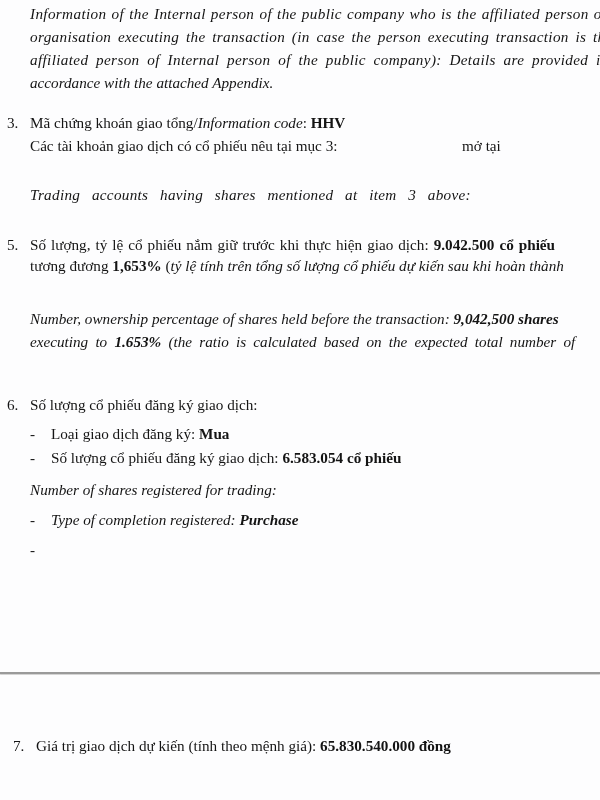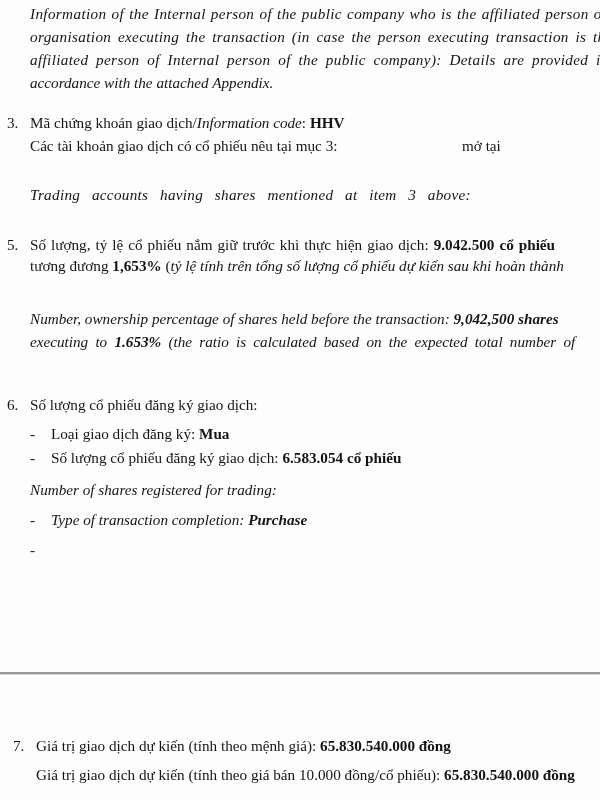--- a/index.html
+++ b/index.html
@@ -48,21 +48,21 @@
 
 <div class="page page-1">
 
   <div class="line it justify-stretch" style="left:30px; top:5px;">Information of the Internal person of the public company who is the affiliated person of</div>
   <div class="line it justify-stretch" style="left:30px; top:28px; word-spacing:2.5px;">organisation executing the transaction (in case the person executing transaction is the</div>
   <div class="line it justify-stretch" style="left:30px; top:51px; word-spacing:3.6px;">affiliated person of Internal person of the public company): Details are provided in</div>
   <div class="line it" style="left:30px; top:74px;">accordance with the attached Appendix.</div>
 
   <div class="line" style="left:7px; top:114px;">3.</div>
   <div class="line" style="left:30px; top:114px;">
-    <span>Mã chứng khoán giao dịch/</span><span class="it">Information code</span><span>: </span><span class="b">HHV</span>
+    <span>Mã chứng khoán giao tổng/</span><span class="it">Information code</span><span>: </span><span class="b">HHV</span>
   </div>
   <div class="line" style="left:30px; top:137px;">Các tài khoản giao dịch có cổ phiếu nêu tại mục 3:</div>
   <div class="line" style="left:462px; top:137px;">mở tại</div>
   <div class="line it" style="left:30px; top:186px; word-spacing:7.6px; letter-spacing:0.3px;">Trading accounts having shares mentioned at item 3 above:</div>
 
   <div class="line" style="left:7px; top:236px;">5.</div>
   <div class="line" style="left:30px; top:236px; word-spacing:1.2px;">
     <span>Số lượng, tỷ lệ cổ phiếu nắm giữ trước khi thực hiện giao dịch: </span><span class="b">9.042.500 cổ phiếu</span>
   </div>
   <div class="line" style="left:30px; top:257px;">
@@ -84,29 +84,26 @@
   </div>
   <div class="line" style="left:30px; top:449px;">-</div>
   <div class="line" style="left:51px; top:449px;">
     <span>Số lượng cổ phiếu đăng ký giao dịch: </span><span class="b">6.583.054 cổ phiếu</span>
   </div>
 
   <div class="line it" style="left:30px; top:481px;">Number of shares registered for trading:</div>
 
   <div class="line" style="left:30px; top:511px;">-</div>
   <div class="line it" style="left:51px; top:511px;">
-    <span>Type of transaction completion: </span><span class="b">Purchase</span>
+    <span>Type of completion registered: </span><span class="b">Purchase</span>
   </div>
   <div class="line" style="left:30px; top:541px;">-</div>
 </div>
 
 <div class="page-break"></div>
 
 <div class="page page-2">
 
   <div class="line" style="left:13px; top:62px;">7.</div>
   <div class="line" style="left:36px; top:62px;">
     <span>Giá trị giao dịch dự kiến (tính theo mệnh giá): </span><span class="b">65.830.540.000 đồng</span>
   </div>
-  <div class="line" style="left:36px; top:91px;">
-    <span>Giá trị giao dịch dự kiến (tính theo giá bán 10.000 đồng/cổ phiếu): </span><span class="b">65.830.540.000 đồng</span>
-  </div>
 </div>
 
 </body></html>

